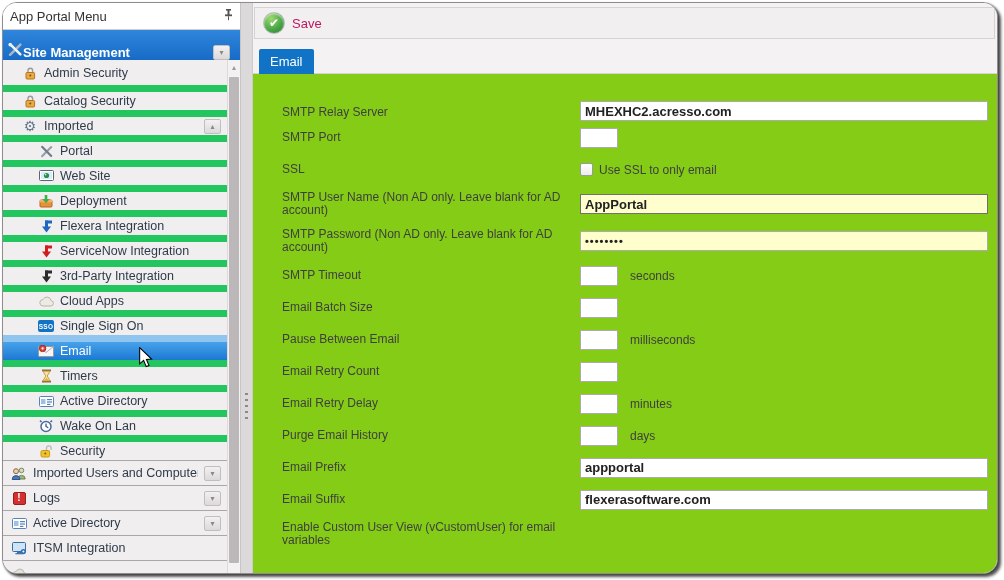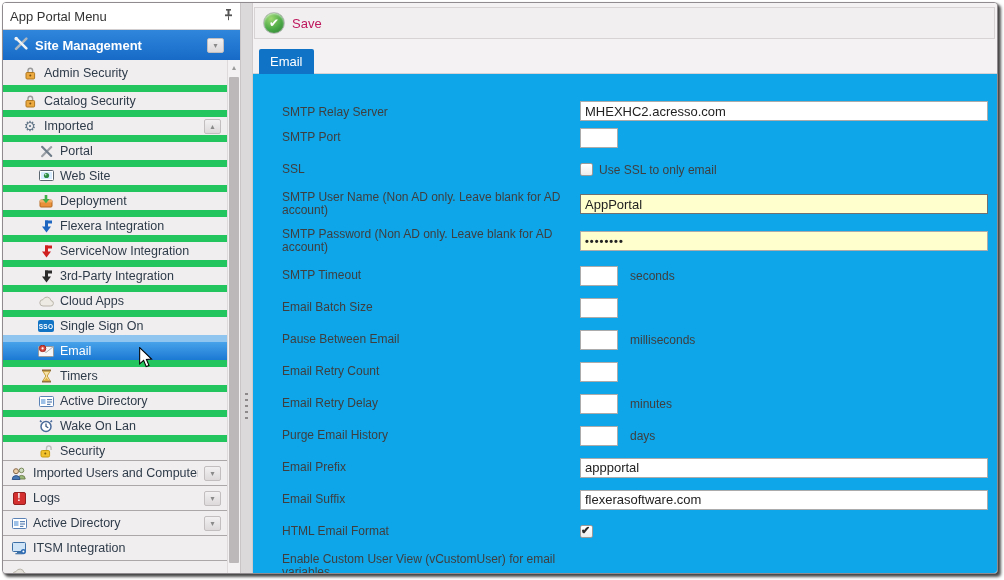--- a/index.html
+++ b/index.html
@@ -1,27 +1,27 @@
 <!DOCTYPE html>
 <html><head>
 <meta charset="utf-8">
 <style>
   * { box-sizing: border-box; margin: 0; padding: 0; }
   html,body { width:1004px; height:580px; background:#fff; font-family:"Liberation Sans","DejaVu Sans",sans-serif; overflow:hidden; }
 
   .window{ position:absolute; left:2px; top:2px; width:996px; height:572px;
-    border:1px solid #8f8b8f; border-radius:4px; overflow:hidden; background:#fff;
+    border:1px solid #8f8b8f; border-radius:15px; overflow:hidden; background:#fff;
     box-shadow:3px 3px 3px rgba(45,45,45,.8), 1px 1px 2px rgba(0,0,0,.4);
     display:flex; }
 
   
   .sidebar{ width:238px; flex:none; display:flex; flex-direction:column; background:#f1eef0; border-right:1px solid #c9c5c7; }
   .sb-header{ height:27px; flex:none; background:#fff; border-bottom:1px solid #d2ced0; display:flex; align-items:center; padding:0 7px; font-size:13px; color:#333; }
   .sb-header .title{ flex:1; }
-  .sb-group{ height:30px; flex:none; background:linear-gradient(#2f86db,#176bc7); color:#fff; font-weight:bold; font-size:13px; display:flex; align-items:center; padding:0 10px; gap:6px; }
+  .sb-group{ height:30px; flex:none; background:linear-gradient(#2f86db,#176bc7); color:#fff; font-weight:bold; font-size:13px; display:flex; align-items:flex-end; padding:0 4px; }
   .sb-body{ flex:1; display:flex; overflow:hidden; }
   .sb-list{ flex:1; overflow:hidden; }
   .sb-item{ height:25px; display:flex; align-items:center; gap:6px; border-top:7px solid #22c55e; font-size:12.5px; color:#2e3b49; cursor:default; }
   .sb-item:first-child{ border-top:none; }
   .sb-item.lvl1{ padding-left:8px;  border-top:1px solid #aba7a9; }
   .sb-item.lvl2{ padding-left:19px; }
   .sb-item.lvl3{ padding-left:35px; }
   .sb-item.selected{ background:linear-gradient(#48a2ea,#1b79d3); color:#fff; border-top-color:#8fc5ef; }
   .sb-item .ic{ width:16px; height:16px; flex:none; display:flex; align-items:center; justify-content:center; }
   .sb-label{ white-space:nowrap; overflow:hidden; }
@@ -46,31 +46,31 @@
   
   .main{ flex:1; display:flex; flex-direction:column; background:#f4f2f3; overflow:hidden; }
   .toolbar{ margin:4px 2px 0 1px; height:32px; flex:none; background:#f2eff1; border:1px solid #d7d3d5; display:flex; align-items:center; padding-left:8px; gap:7px; }
   .save-ic{ width:22px; height:22px; border-radius:50%; border:1px solid #bdbdbd;
     background:radial-gradient(circle at 35% 28%, #9ed972, #4aa845 55%, #2e7d32 95%);
     box-shadow:inset 0 1px 2px rgba(255,255,255,.7); position:relative; }
   .save-ic::after{ content:"✔"; position:absolute; left:0; top:0; right:0; bottom:1px; display:flex; align-items:center; justify-content:center; color:#fff; font-size:12px; font-weight:bold; }
   .save-label{ font-size:13px; color:#be185d; }
   .tabbar{ flex:none; height:35px; padding-left:6px; display:flex; align-items:flex-end; border-bottom:1px solid #d5d3d5; }
   .tab{ height:25px; min-width:48px; padding:0 11px; margin-bottom:-1px; background:#1173c5; color:#fff; font-size:13px; display:flex; align-items:center; justify-content:center; border-radius:2px 2px 0 0; }
-  .content{ flex:1; background:#0ea5e9; padding:27px 0 0 29px; overflow:hidden; }
+  .content{ flex:1; background:#84cc16; padding:27px 0 0 29px; overflow:hidden; }
 
   
   .row{ display:flex; align-items:center; margin-bottom:11px; min-height:21px; }
   .row.top{ align-items:flex-start; margin-bottom:5px; }
   .lbl{ width:298px; flex:none; font-size:12px; color:#3f3f3f; line-height:13px; padding-right:8px; }
   .row.top .lbl{ padding-top:5px; }
   .ctrl{ display:flex; align-items:center; }
   .ctrl.col{ flex-direction:column; align-items:flex-start; }
   input.txt{ height:20px; border:1px solid #ababab; background:#fff; font-family:"Liberation Sans","DejaVu Sans",sans-serif; font-size:13px; color:#222; padding:1px 4px; }
-  input.wide{ width:408px; }
+  input.wide{ width:408px;font-weight:bold; }
   input.small{ width:32px;padding-left:32px; }
   input.yellow{ background:#ffffcd; }
   input.focused{ border:1px solid #707070; }
   input.pw{ font-weight:bold; letter-spacing:1px; font-size:11px; }
   .suffix{ margin-left:12px; font-size:12px; color:#3f3f3f; }
   a.link{ margin-top:3px; font-size:11.5px; color:#3a3a3a; text-decoration:underline; cursor:pointer; }
   input.cb{ appearance:none; -webkit-appearance:none; width:13px; height:13px; border:1px solid #9a9a9a; border-radius:2px; background:linear-gradient(#fff,#ededed); position:relative; margin:0; }
   input.cb:checked::after{ content:"✔"; position:absolute; left:0; top:-2px; font-size:11px; color:#2b2b2b; font-weight:bold; }
   .cb-text{ margin-left:6px; font-size:12px; color:#3f3f3f; }
 
@@ -454,26 +454,20 @@
           </div>
       </div>
 
       <div class="row">
         <div class="lbl">Email Suffix</div>
         <div class="ctrl">
             <input class="txt wide" type="text" value="flexerasoftware.com" style="">
           </div>
       </div>
 
-      <div class="row">
-        <div class="lbl">HTML Email Format</div>
-        <div class="ctrl">
-            <input class="cb" type="checkbox" checked="" style="">
-          </div>
-      </div>
 
       <div class="row">
         <div class="lbl">Enable Custom User View (vCustomUser) for email variables</div>
 
       </div>
 
     </div>
   </div>
 
   <div class="cursor">

